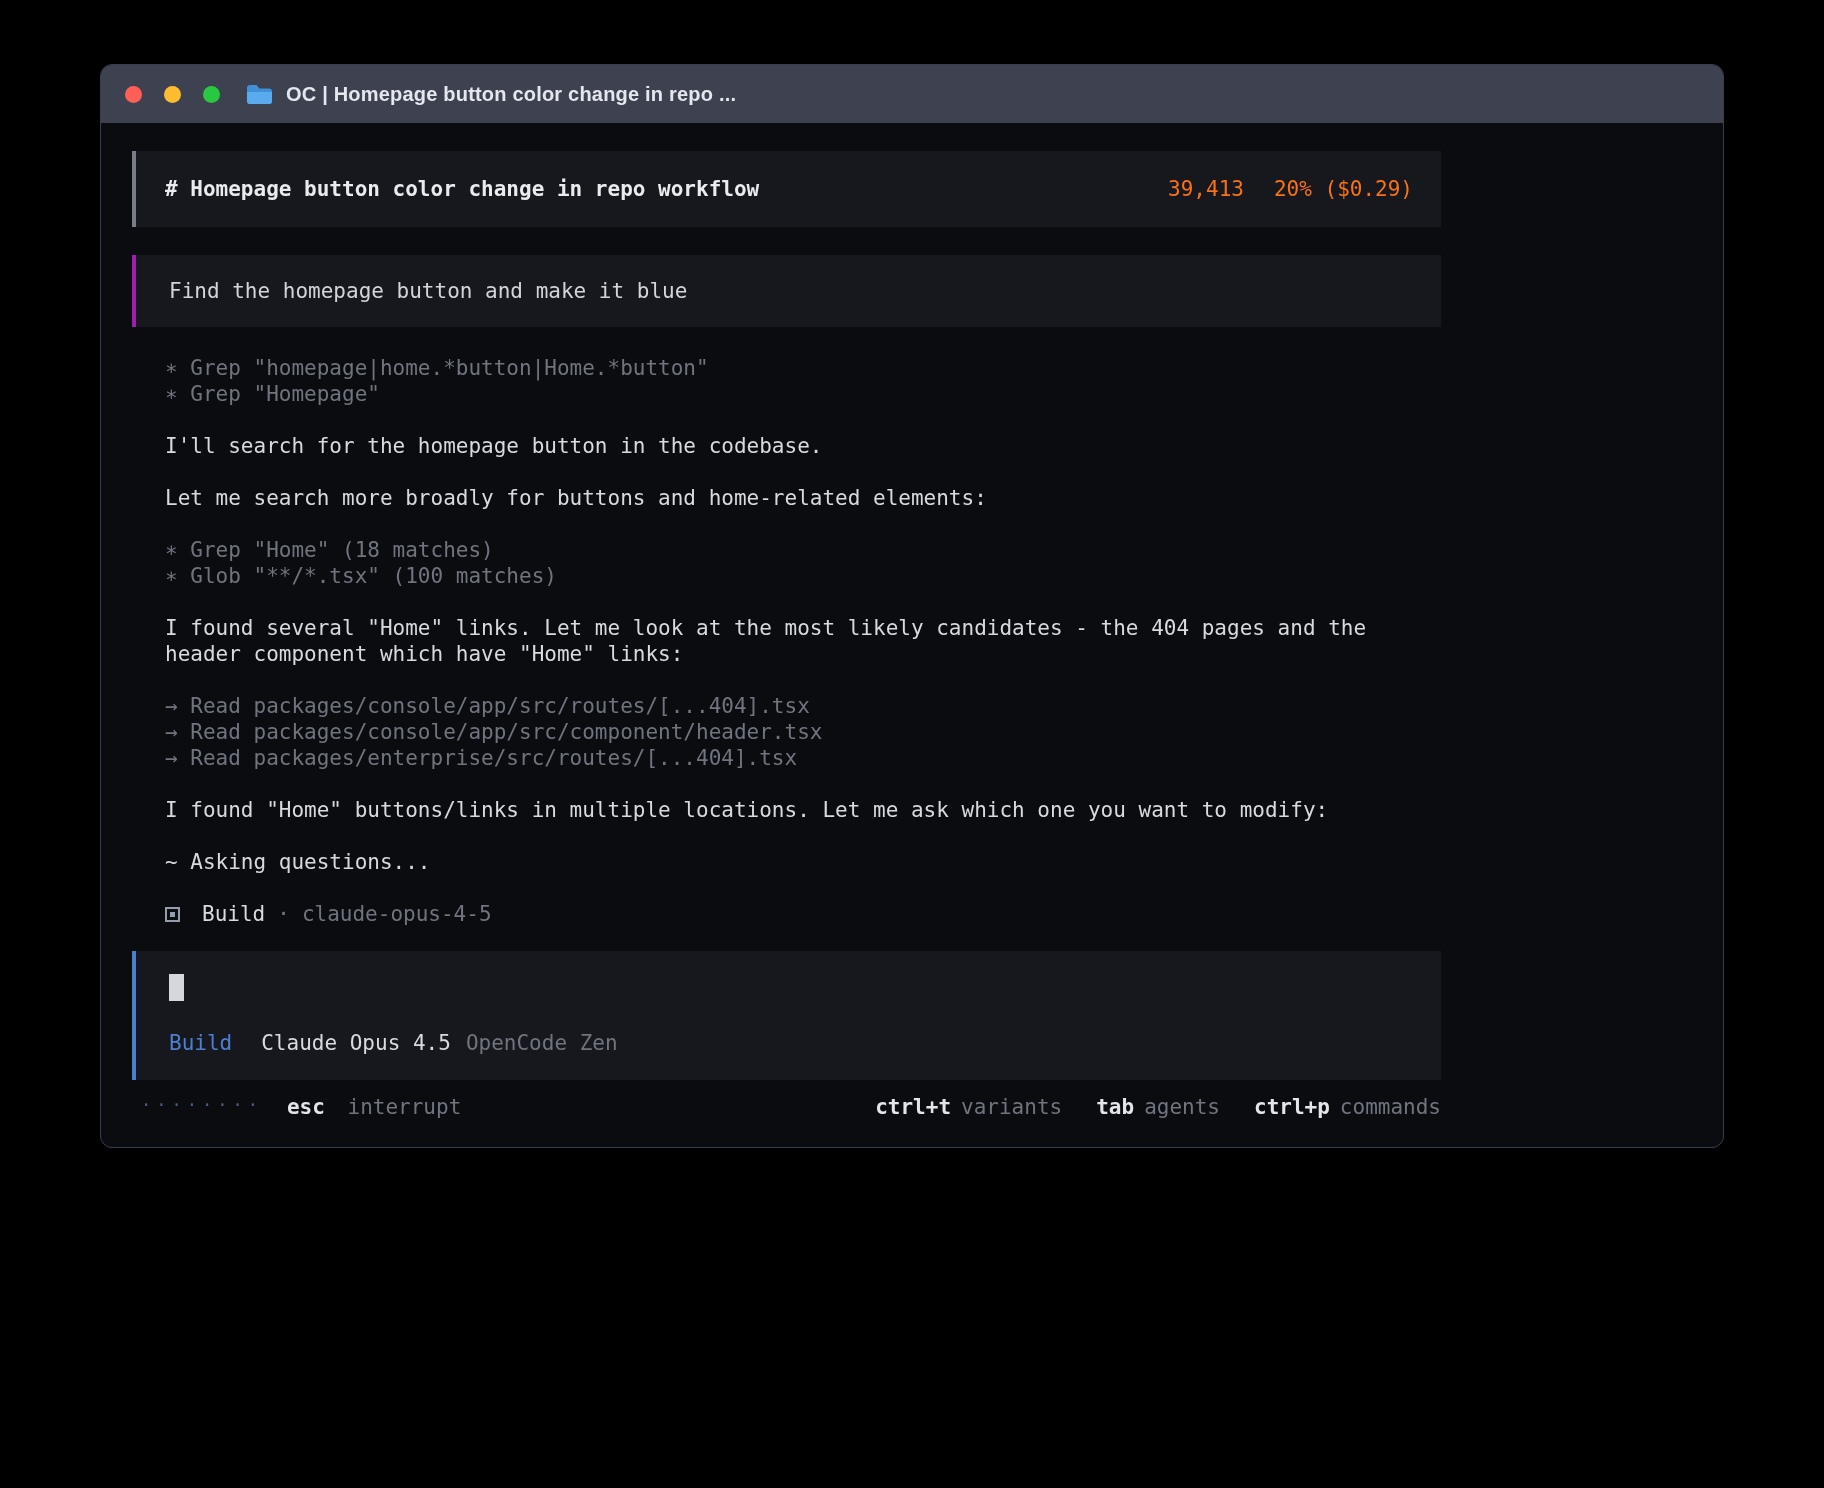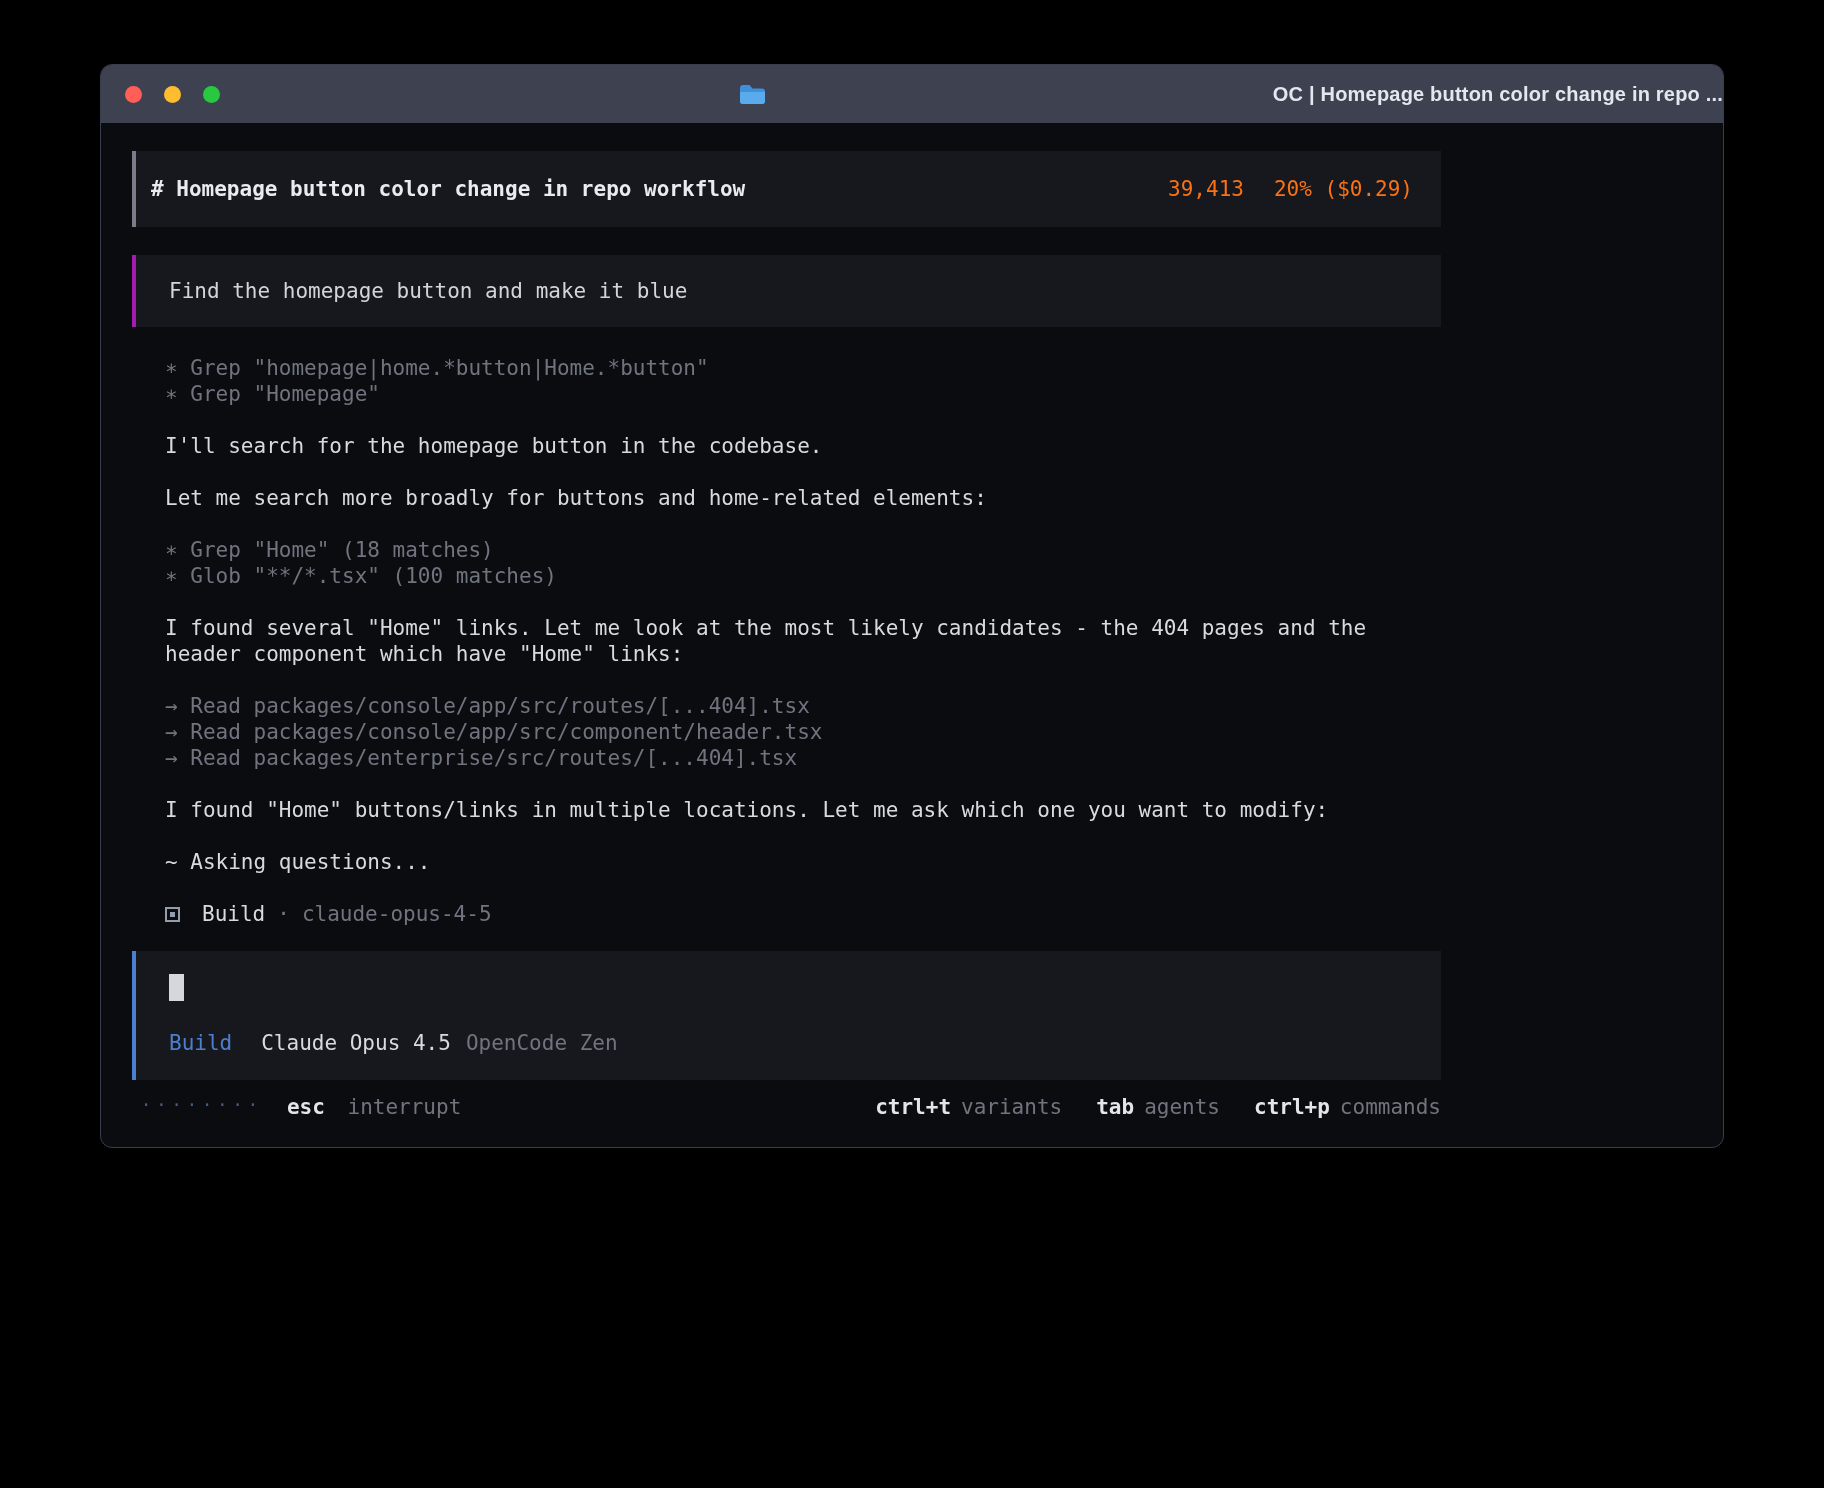--- a/index.html
+++ b/index.html
@@ -7,42 +7,41 @@
   body { font-family:"DejaVu Sans Mono", monospace; }
 
   .window {
     position:absolute; left:100px; top:64px; width:1624px; height:1084px;
     background:#0b0c10; border:1px solid #3a3d4c; border-radius:12px;
     overflow:hidden;
   }
   .titlebar {
     height:58px; background:#3d4150; display:flex; align-items:center;
     padding-left:24px;
-    justify-content:space-between;
   }
   .lights { display:flex; gap:22px; align-items:center; }
   .light { width:17px; height:17px; border-radius:50%; display:inline-block; }
   .light.red   { background:#ff5f57; }
   .light.yellow{ background:#febc2e; }
   .light.green { background:#28c840; }
   .folder { margin-left:26px; display:flex; align-items:center; }
   .wtitle {
     margin-left:13px; font-family:"Liberation Sans", sans-serif;
     font-weight:bold; font-size:20px; color:#e4e7ee; letter-spacing:.2px;
   }
 
   .content { padding:28px 0 0 31px; }
   .tui {
     width:1309px; display:flex; flex-direction:column;
     font-size:21px; line-height:26px; color:#d8dadf;
   }
 
   .block-card { background:#17181d; }
   .header-block {
-    border-left:4px solid #787d89; padding:25px 28px 25px 15px;
+    border-left:4px solid #787d89; padding:25px 28px 25px 29px;
     display:flex; justify-content:space-between; align-items:center;
     margin-bottom:28px;
     gap:32px;
   }
   .htitle { font-weight:bold; color:#e9ebef; }
   .hmeta  { color:#f97316; display:flex; gap:30px; }
 
   .user-block {
     border-left:4px solid #a21caf; padding:23px 28px 23px 33px;
     color:#d2d5db; margin-bottom:28px;

